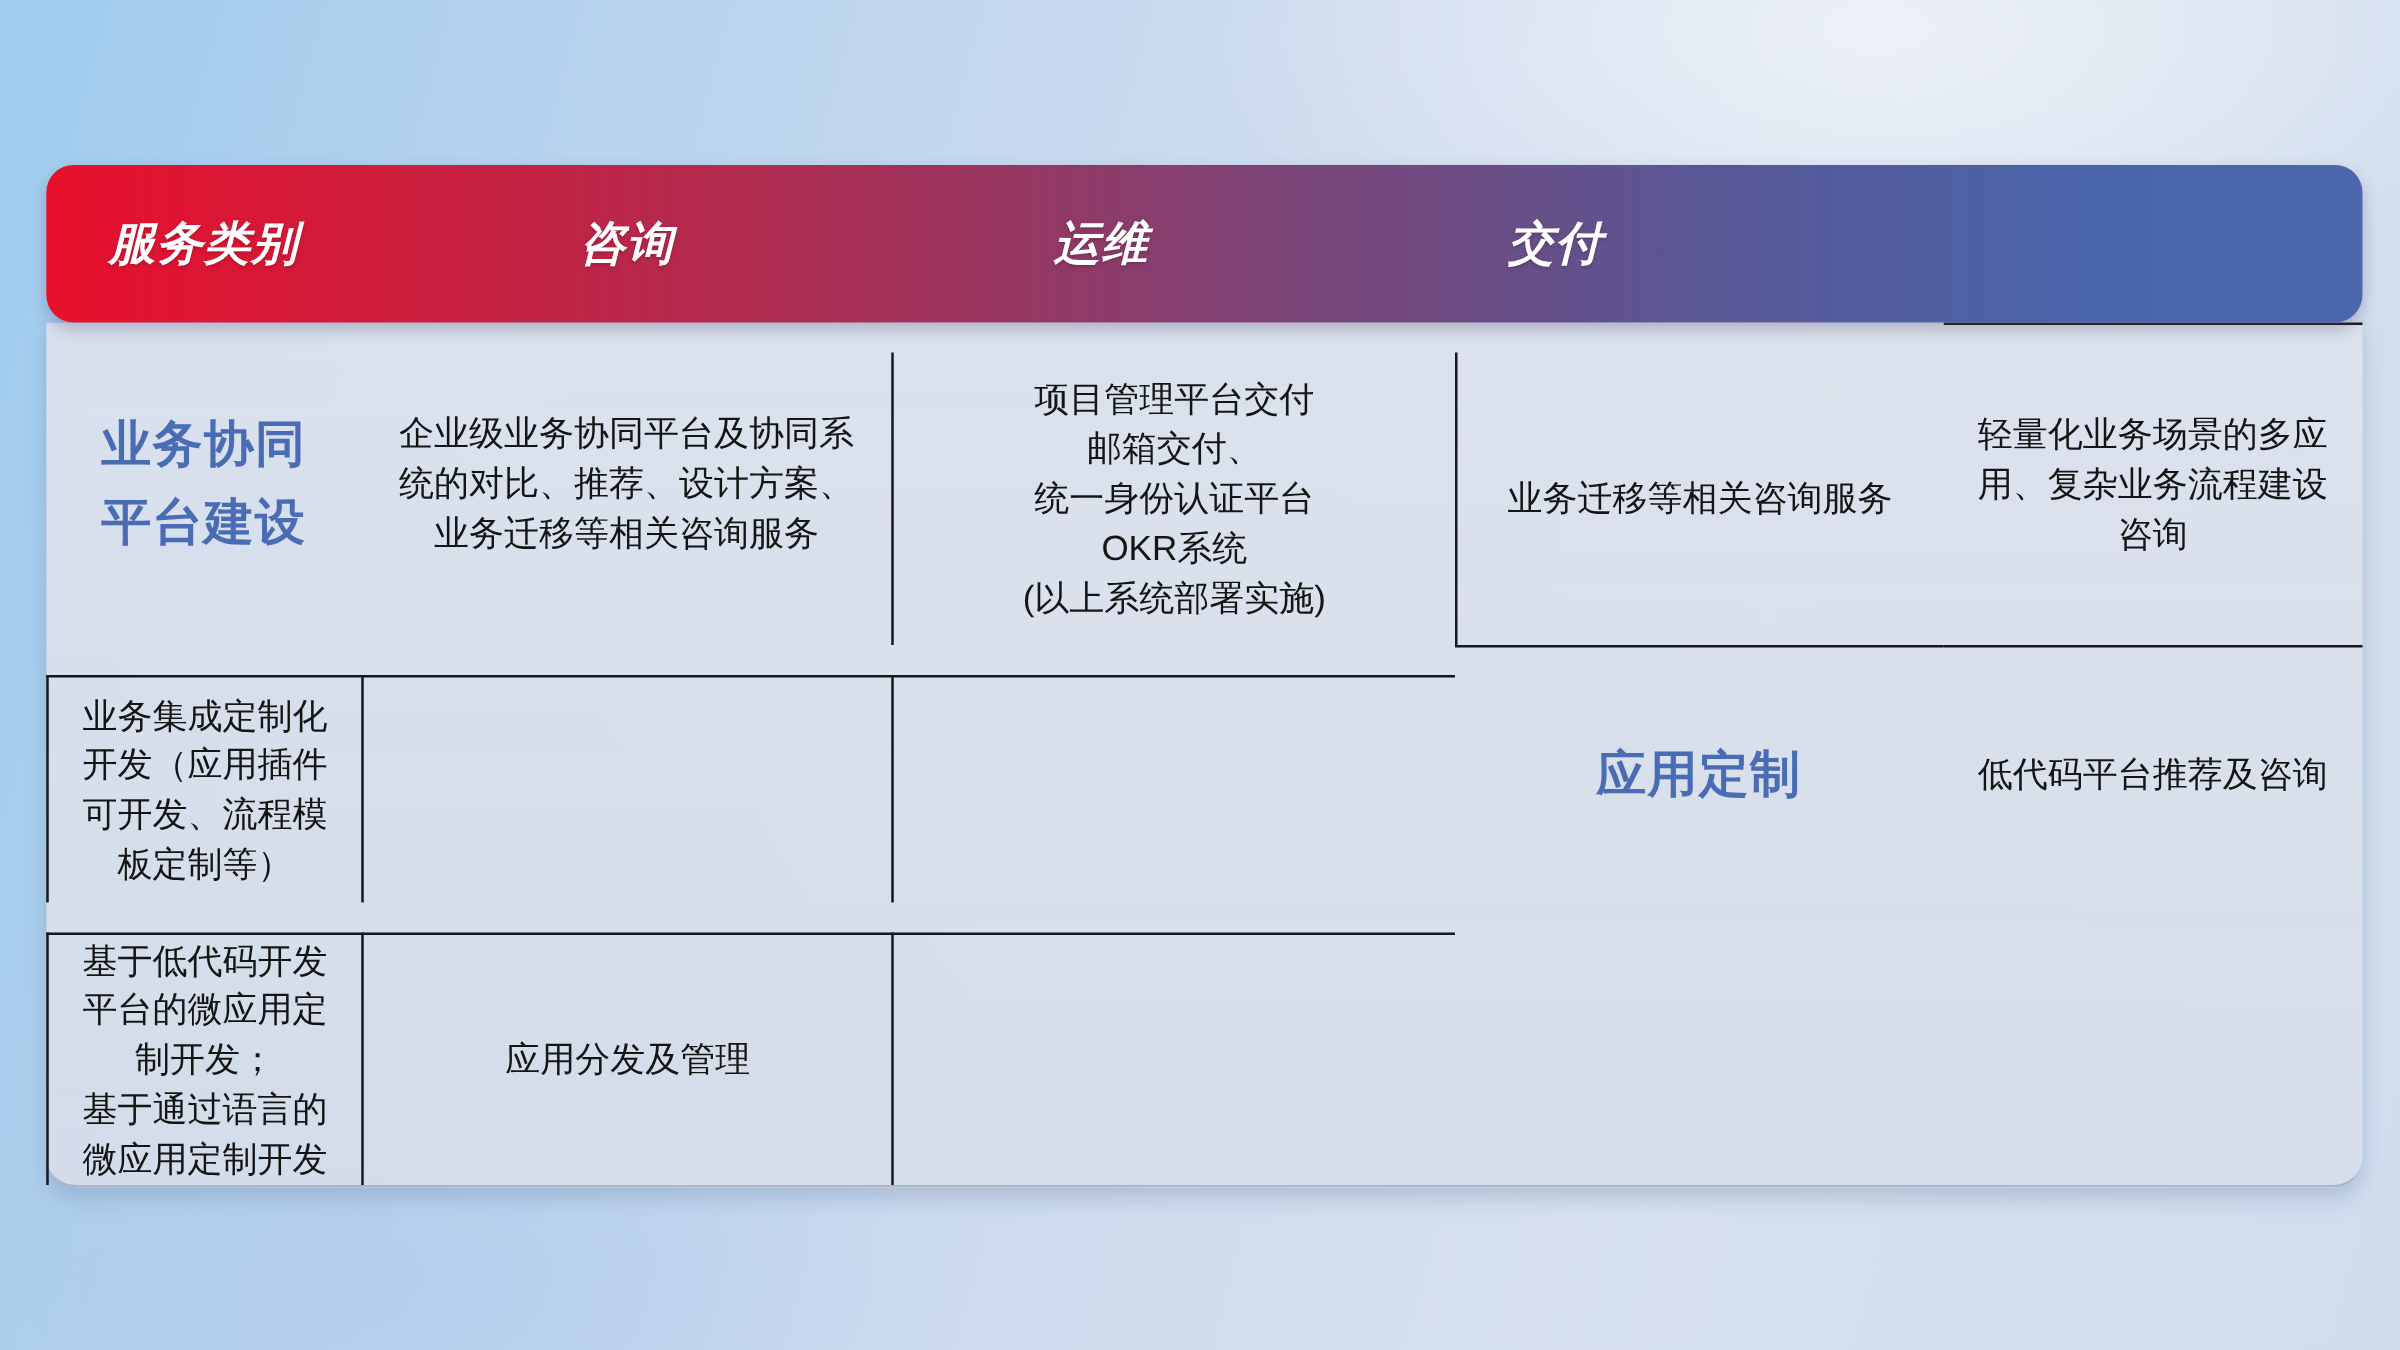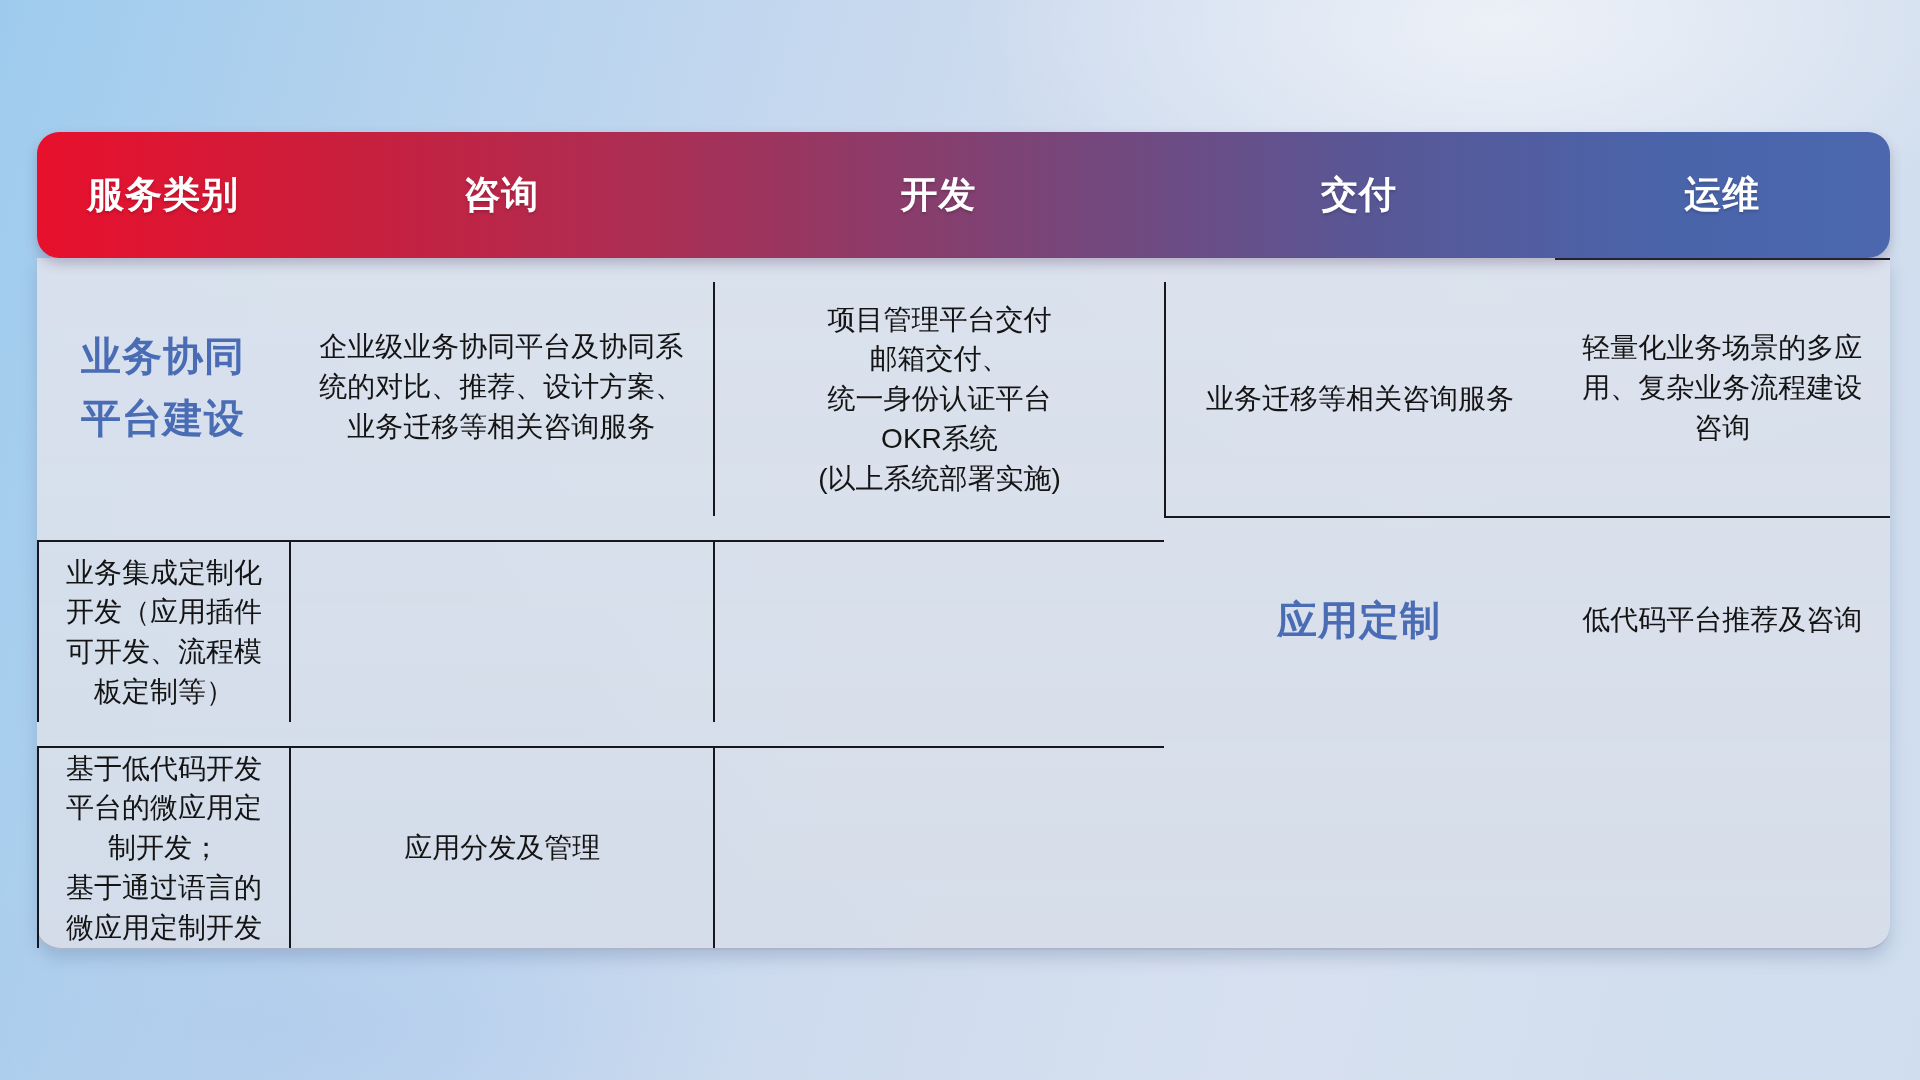--- a/index.html
+++ b/index.html
@@ -29,20 +29,21 @@
   .thead {
     position: relative;
     height: 126px;
     display: flex;
     border-radius: 22px;
     background: linear-gradient(90deg,
       #e8102c 0%, #c7203f 18%, #a92f55 34%,
       #7e4274 52%, #585796 72%, #4a64aa 88%, #4b67ae 100%);
     box-shadow: 0 6px 12px rgba(90,70,110,0.30);
     z-index: 2;
+    font-style: italic;
   }
   .th {
     display: flex;
     align-items: center;
     justify-content: center;
     color: #ffffff;
     font-size: 37px;
     font-weight: bold;
     letter-spacing: 1px;
     text-shadow: 0 2px 3px rgba(0,0,0,0.18);
@@ -93,28 +94,25 @@
 <div class="stage">
   <div class="svc-table">
 
     <div class="thead">
       <div class="th w1">
         <span>服务类别</span>
       </div>
       <div class="th w2">
         <span>咨询</span>
       </div>
-      <div class="th w3">
-        <span>开发</span>
+      <div class="th w5">
+        <span>运维</span>
       </div>
       <div class="th w4">
         <span>交付</span>
-      </div>
-      <div class="th w5">
-        <span>运维</span>
       </div>
     </div>
 
     <div class="tbody">
 
       <div class="cell cat">业务协同
 平台建设</div>
       <div class="cell">企业级业务协同平台及协同系统的对比、推荐、设计方案、业务迁移等相关咨询服务</div>
       <div class="cell bl">项目管理平台交付
 邮箱交付、

